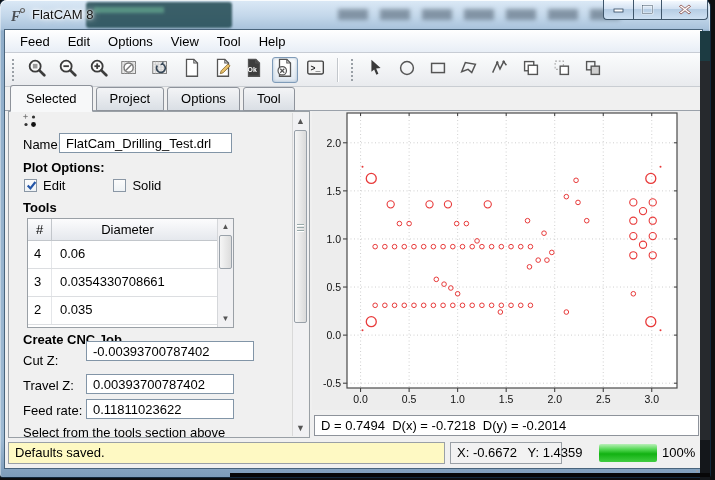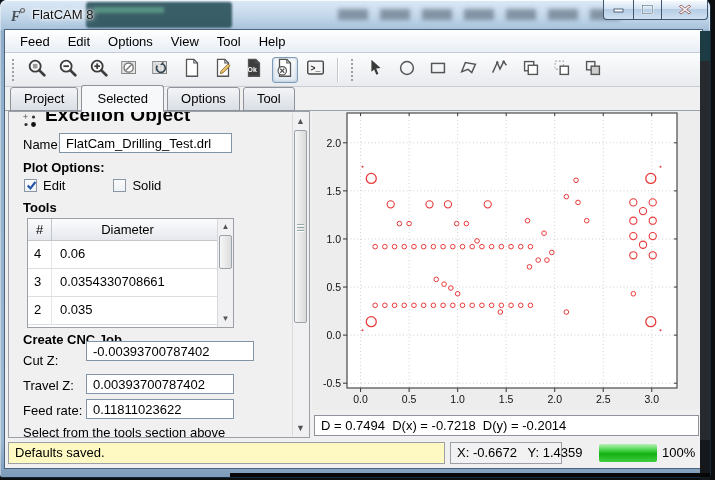--- a/index.html
+++ b/index.html
@@ -271,40 +271,37 @@
               </svg></span>
           </div>
           <div class="tb-btn">
             <span><svg width="22" height="22" viewBox="0 0 24 24">
                 <rect x="5" y="5" width="9" height="9" fill="none" stroke="#555" stroke-width="1.5"></rect>
                 <rect x="10" y="10" width="9" height="9" fill="#cfcfcf" stroke="#555" stroke-width="1.5"></rect>
               </svg></span>
           </div>
         </div>
       <div class="tabbar">
+          <div class="tab active">Selected</div>
           <div class="tab">Project</div>
-          <div class="tab active">Selected</div>
           <div class="tab">Options</div>
           <div class="tab">Tool</div>
         </div>
 
       <div class="main">
 
         <div class="left-panel">
           <div class="obj-icon">
             <svg width="16" height="16" viewBox="0 0 16 16">
               <path d="M1 3.5 h5 M3.5 1 v5" stroke="#999" stroke-width="0.8"></path>
               <circle cx="3.5" cy="3.5" r="1.1" fill="#777"></circle>
               <circle cx="11.5" cy="4" r="1.6" fill="#333"></circle>
               <circle cx="4" cy="11.5" r="1.6" fill="#333"></circle>
               <circle cx="11.5" cy="11.5" r="2.4" fill="#111"></circle>
             </svg>
-          </div>
-          <div class="heading-clip">
-            <span>Excellon Object</span>
           </div>
 
           <div class="lp-label" style="top:25px">Name:</div>
           <input class="field-input" style="left: 50px; top: 21px; width: 173px;" readonly="" value="FlatCam_Drilling_Test.drl">
 
           <div class="lp-label bold" style="top:48px">Plot Options:</div>
           <div class="cb-row">
               <label class="cb-item" style="margin-right: 48px;">
                 <span class="cb-box">
                   <svg width="13" height="13" viewBox="0 0 12 12">

